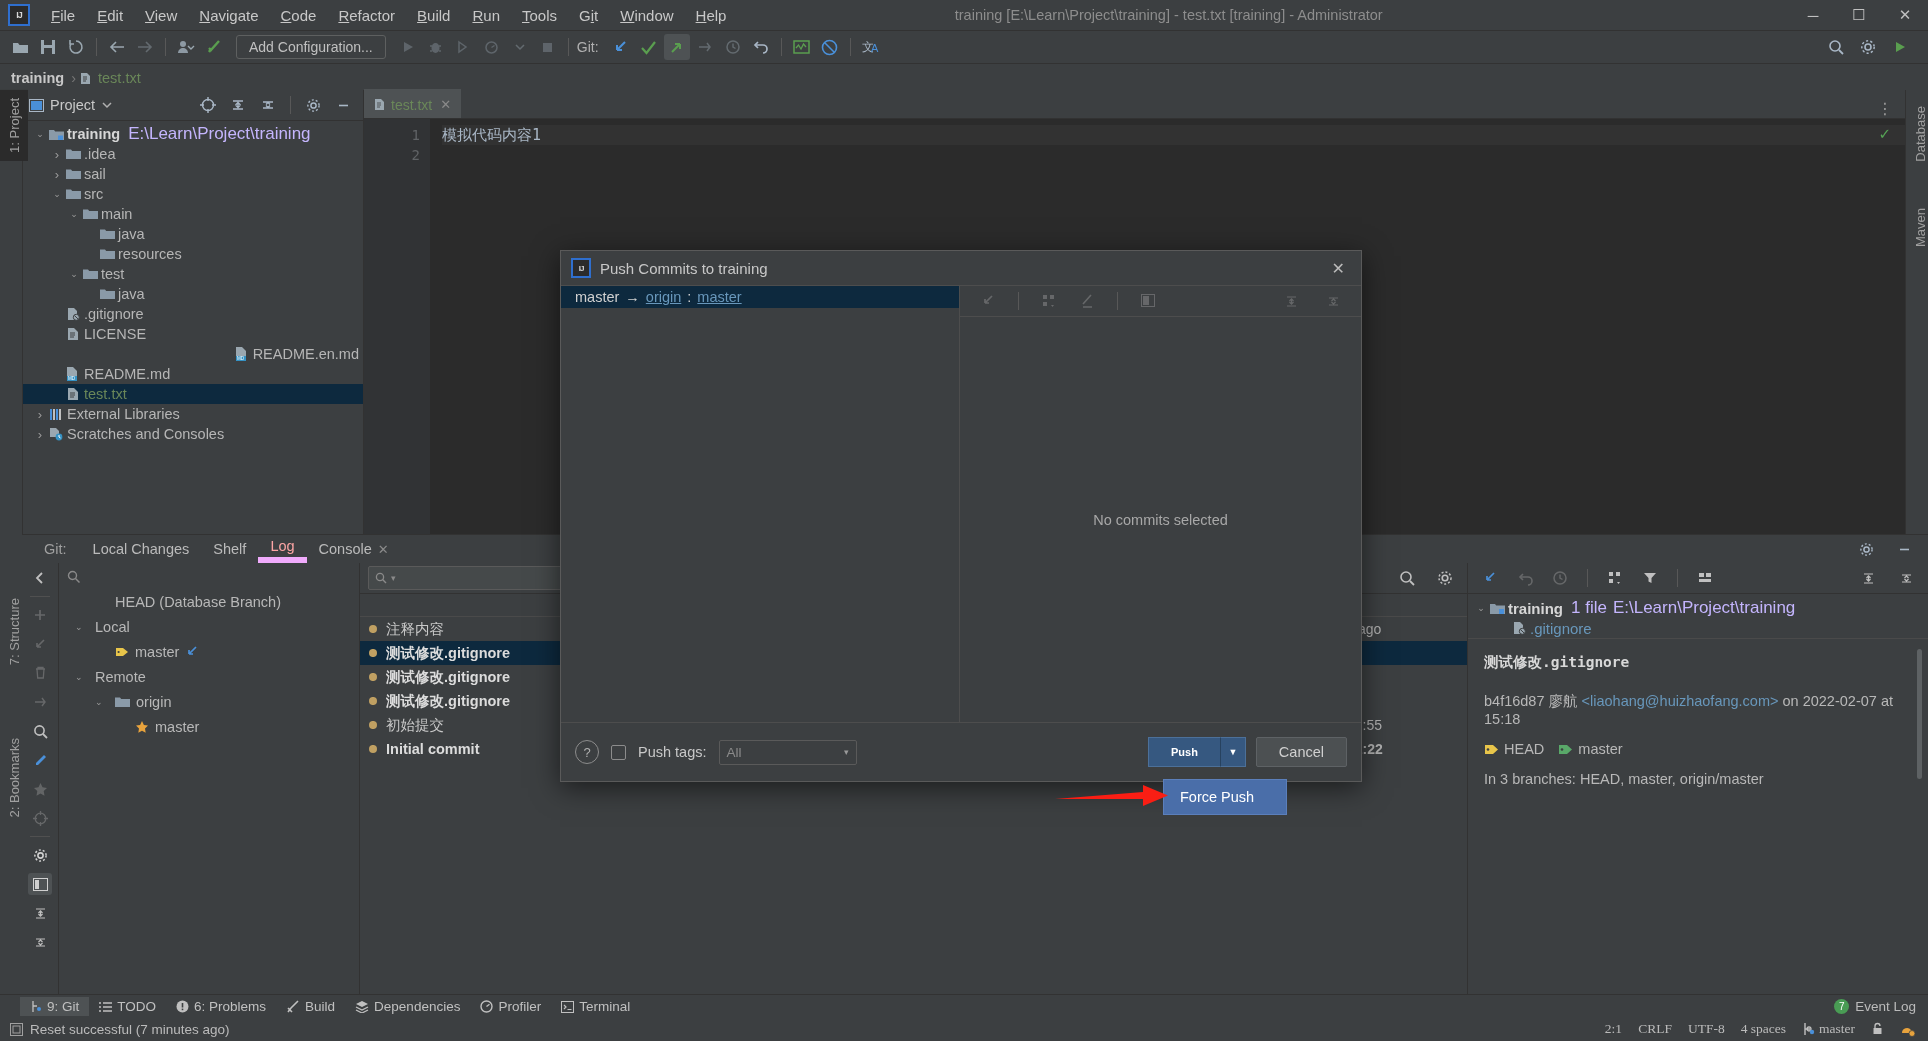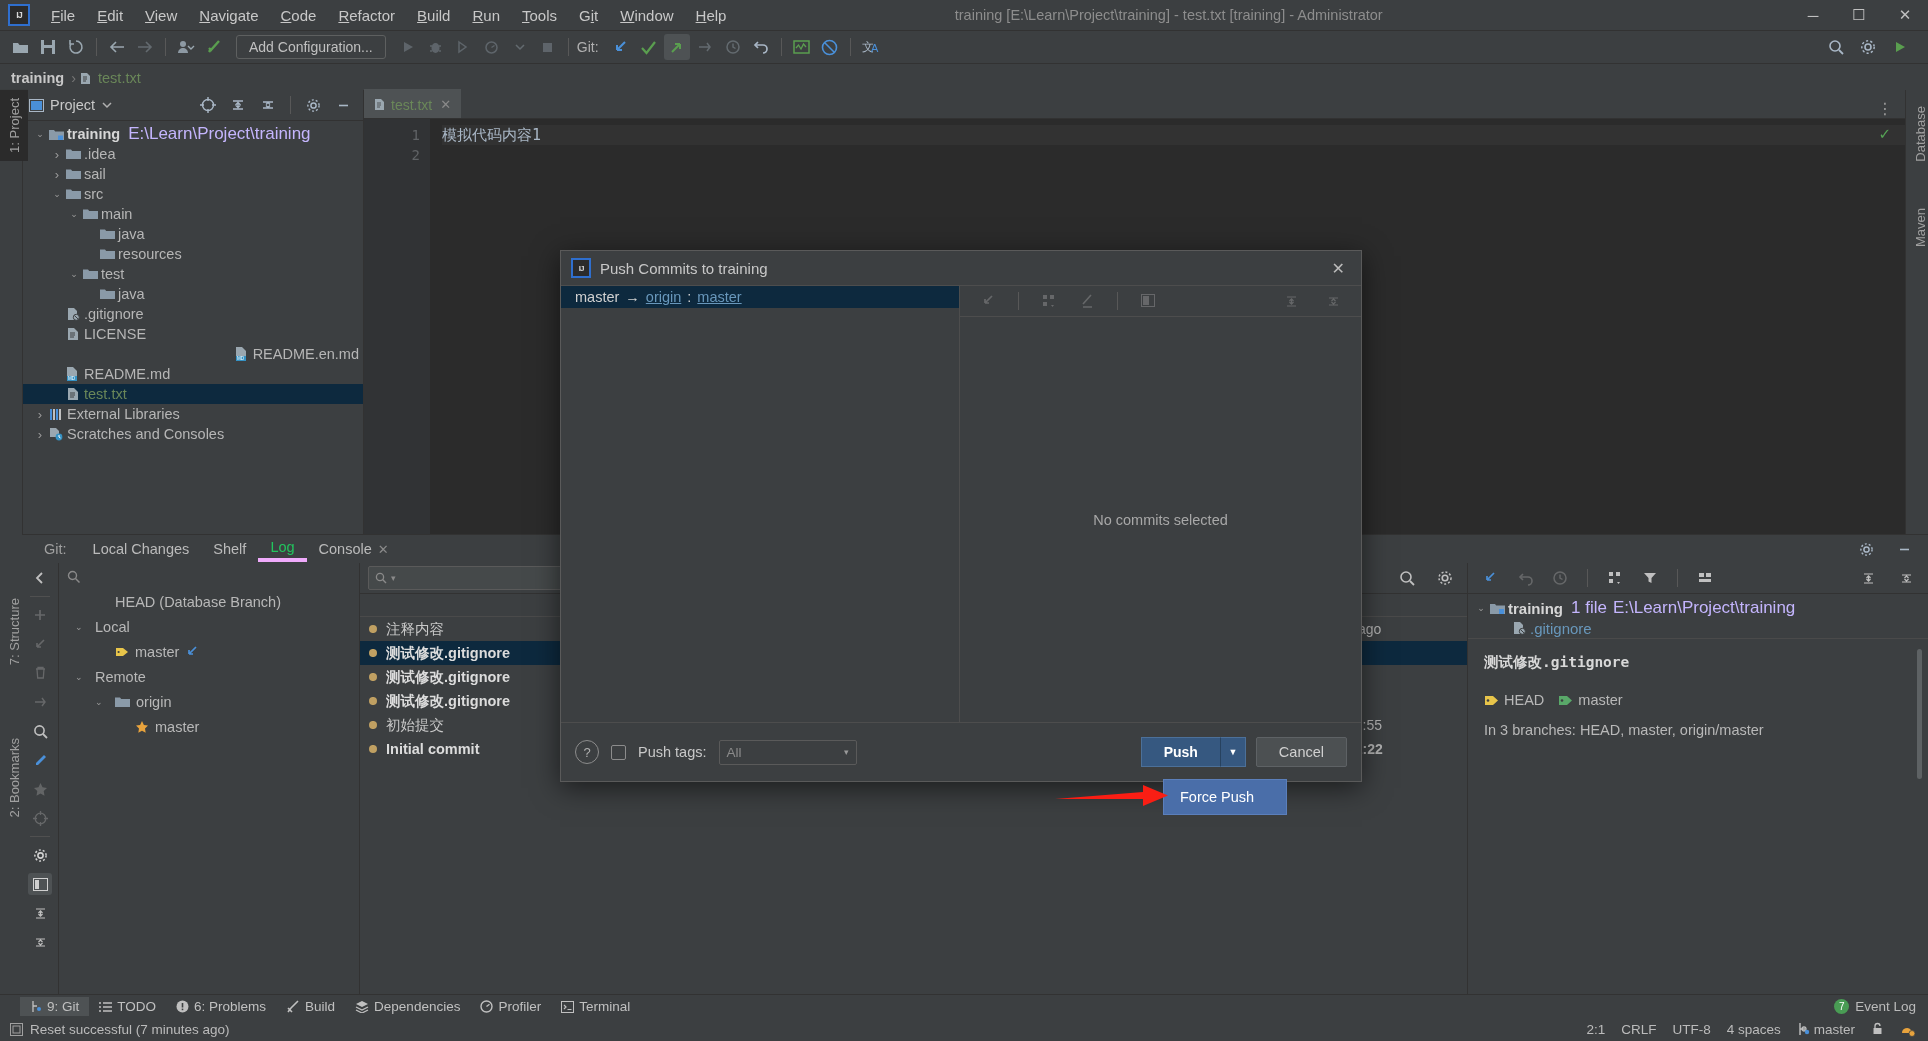--- a/index.html
+++ b/index.html
@@ -66,21 +66,21 @@
   #code .ln.cur{background:#323232;}
   .check-ok{position:absolute;right:14px;top:6px;color:#56a556;font-size:15px;}
   
   #right-strip{width:22px;background:#3c3f41;border-left:1px solid #323232;position:relative;flex:none;}
   
   #bottom{position:absolute;left:22px;right:0;bottom:46px;height:460px;background:#3c3f41;
     border-top:1px solid #323232;display:flex;flex-direction:column;}
   #git-tabs{height:28px;display:flex;align-items:center;padding-left:22px;font-size:14.5px;gap:0;}
   #git-tabs .lbl{color:#a0a0a0;margin-right:14px;}
   .gtab{padding:3px 12px;color:#bbbbbb;}
-  .gtab.sel{color:#22c55e;border-bottom:4px solid #f0abfc;}
+  .gtab.sel{color:#fca5a5;border-bottom:6px solid #f0abfc;}
   .gtab .x{color:#8a8a8a;margin-left:6px;font-size:13px;}
   #git-tabs .right{margin-left:auto;display:flex;align-items:center;gap:10px;padding-right:10px;}
   #git-body{flex:1;display:flex;min-height:0;}
   .gstrip{width:36px;background:#3c3f41;display:flex;flex-direction:column;align-items:center;padding-top:4px;gap:7px;flex:none;border-right:1px solid #323232;}
   .gstrip .gi{width:24px;height:22px;display:flex;align-items:center;justify-content:center;color:#9a9a9a;}
   .gstrip .gsep{width:20px;height:1px;background:#505050;}
   #branch-col{width:300px;flex:none;background:#3c3f41;display:flex;flex-direction:column;border-right:1px solid #323232;}
   .srch{height:26px;display:flex;align-items:center;padding:0 8px;color:#808080;font-size:14px;gap:6px;}
   .bnode{height:25px;display:flex;align-items:center;font-size:14.5px;color:#b8b8b8;padding-left:24px;gap:6px;}
   .bnode .arrow{width:14px;font-size:9px;color:#9a9a9a;}
@@ -112,21 +112,21 @@
   #details-scroll{position:absolute;right:6px;top:10px;width:5px;height:130px;background:#5e6264;border-radius:3px;}
   
   #statusbar{position:absolute;left:0;right:0;bottom:0;height:46px;background:#3c3f41;border-top:1px solid #323232;}
   #tool-row{height:23px;display:flex;align-items:center;font-size:13.5px;color:#bbb;padding-left:20px;gap:0;}
   .swin{display:flex;align-items:center;gap:5px;padding:2px 10px;color:#c0c0c0;}
   .swin.sel{background:#4e5254;}
   #tool-row .right{margin-left:auto;display:flex;align-items:center;gap:6px;padding-right:12px;}
   .badge-green{width:15px;height:15px;border-radius:50%;background:#499c54;color:#fff;font-size:10px;
     display:inline-flex;align-items:center;justify-content:center;}
   #status-row{height:22px;display:flex;align-items:center;font-size:13.5px;color:#bbb;padding-left:10px;gap:7px;}
-  #status-row .right{margin-left:auto;display:flex;align-items:center;gap:16px;padding-right:12px;}
+  #status-row .right{margin-left:auto;display:flex;align-items:center;gap:16px;padding-right:12px;font-family:Liberation Serif, serif;}
   
   #dialog{position:absolute;left:560px;top:250px;width:800px;height:530px;background:#3c3f41;
     border:1px solid #5a5a5a;box-shadow:0 6px 26px rgba(0,0,0,.55);display:flex;flex-direction:column;z-index:50;}
   #dlg-title{height:34px;display:flex;align-items:center;padding:0 10px;gap:9px;font-size:15px;color:#c8c8c8;}
   #dlg-logo{width:16px;height:16px;border:2px solid #2f6fce;background:#2b2b2b;display:flex;align-items:center;
     justify-content:center;font-size:8px;color:#d8d8d8;font-weight:bold;letter-spacing:-1px;}
   #dlg-close{margin-left:auto;color:#bbb;font-size:16px;padding:2px 6px;}
   #dlg-body{flex:1;display:flex;min-height:0;border-top:1px solid #4d4d4d;}
   #dlg-left{width:398px;flex:none;background:#3c3f41;border-right:1px solid #4d4d4d;}
   #branch-row{height:22px;background:#0d293e;display:flex;align-items:center;padding-left:14px;font-size:14.5px;color:#d0d0d0;gap:6px;}
@@ -136,21 +136,21 @@
   #dlg-rtoolbar .rr{margin-left:auto;display:flex;align-items:center;gap:14px;}
   #no-commits{flex:1;display:flex;align-items:center;justify-content:center;font-size:14.5px;color:#a8a8a8;}
   #dlg-foot{height:58px;display:flex;align-items:center;padding:0 14px;gap:12px;border-top:1px solid #4d4d4d;}
   .qmark{width:22px;height:22px;border-radius:50%;border:1.5px solid #8c8c8c;color:#b0b0b0;font-size:13px;
     display:flex;align-items:center;justify-content:center;}
   .cb{width:13px;height:13px;border:1px solid #8c8c8c;background:#3c3f41;border-radius:2px;}
   #push-tags-combo{width:122px;height:23px;border:1px solid #5a5a5a;background:#3c3f41;color:#8a8a8a;
     font-size:13.5px;display:flex;align-items:center;padding:0 7px;border-radius:2px;}
   #push-tags-combo .car{margin-left:auto;font-size:9px;color:#9a9a9a;}
   #dlg-foot .fr{margin-left:auto;display:flex;align-items:center;gap:10px;}
-  #push-btn{height:28px;background:#365880;border:1px solid #4c7099;color:#ffffff;font-size:14px;font-weight:bold;
+  #push-btn{height:28px;background:#365880;border:1px solid #4c7099;color:#ffffff;font-size:11px;font-weight:bold;
     padding:0 22px;display:flex;align-items:center;border-right:none;}
   #push-split{height:28px;width:24px;background:#365880;border:1px solid #4c7099;border-left:1px solid #27425f;
     display:flex;align-items:center;justify-content:center;color:#fff;font-size:9px;}
   #cancel-btn{height:28px;background:#4c5052;border:1px solid #5e6265;color:#d0d0d0;font-size:14.5px;padding:0 22px;
     display:flex;align-items:center;border-radius:2px;}
   #force-push{position:absolute;left:1163px;top:779px;width:106px;height:34px;background:#4a6ea9;
     border:1px solid #5b7fbb;color:#ffffff;font-size:14.5px;display:flex;align-items:center;
     padding-left:16px;z-index:60;}
   #arrow{position:absolute;left:1055px;top:782px;z-index:61;}
   svg{display:block;}
@@ -914,20 +914,29 @@
                 <path d="M1 1h6l3 3v9H1z" fill="#9aa7b0"></path>
                 <circle cx="9.3" cy="10.3" r="3" fill="#9aa7b0" stroke="#3c3f41" stroke-width="1"></circle>
                 <path d="M7.5 8.6l3.6 3.4" stroke="#3c3f41" stroke-width="1"></path>
               </svg>
           </span>
           <span class="tlabel" style="color:#6897bb;">.gitignore</span>
         </div>
       </div>
       <div id="details">
         <div class="msg">测试修改.gitignore</div>
+        <div class="meta">
+          <span>b4f16d87</span>
+          <span>廖航</span>
+          <span class="mail">&lt;liaohang@huizhaofang.com&gt;</span>
+          <span>on</span>
+          <span>2022-02-07</span>
+          <span>at</span>
+          <span>15:18</span>
+        </div>
         <div class="refs">
           <span class="tag-chip">
             <svg width="15" height="13" viewBox="0 0 15 13">
                 <path d="M1 2h8l5 4.5L9 11H1z" fill="#e8c54a"></path>
                 <circle cx="4" cy="6.5" r="1.3" fill="#3c3f41"></circle>
               </svg>
             <span>HEAD</span>
           </span>
           <span class="tag-chip" style="margin-left:8px;">
             <svg width="15" height="13" viewBox="0 0 15 13">

